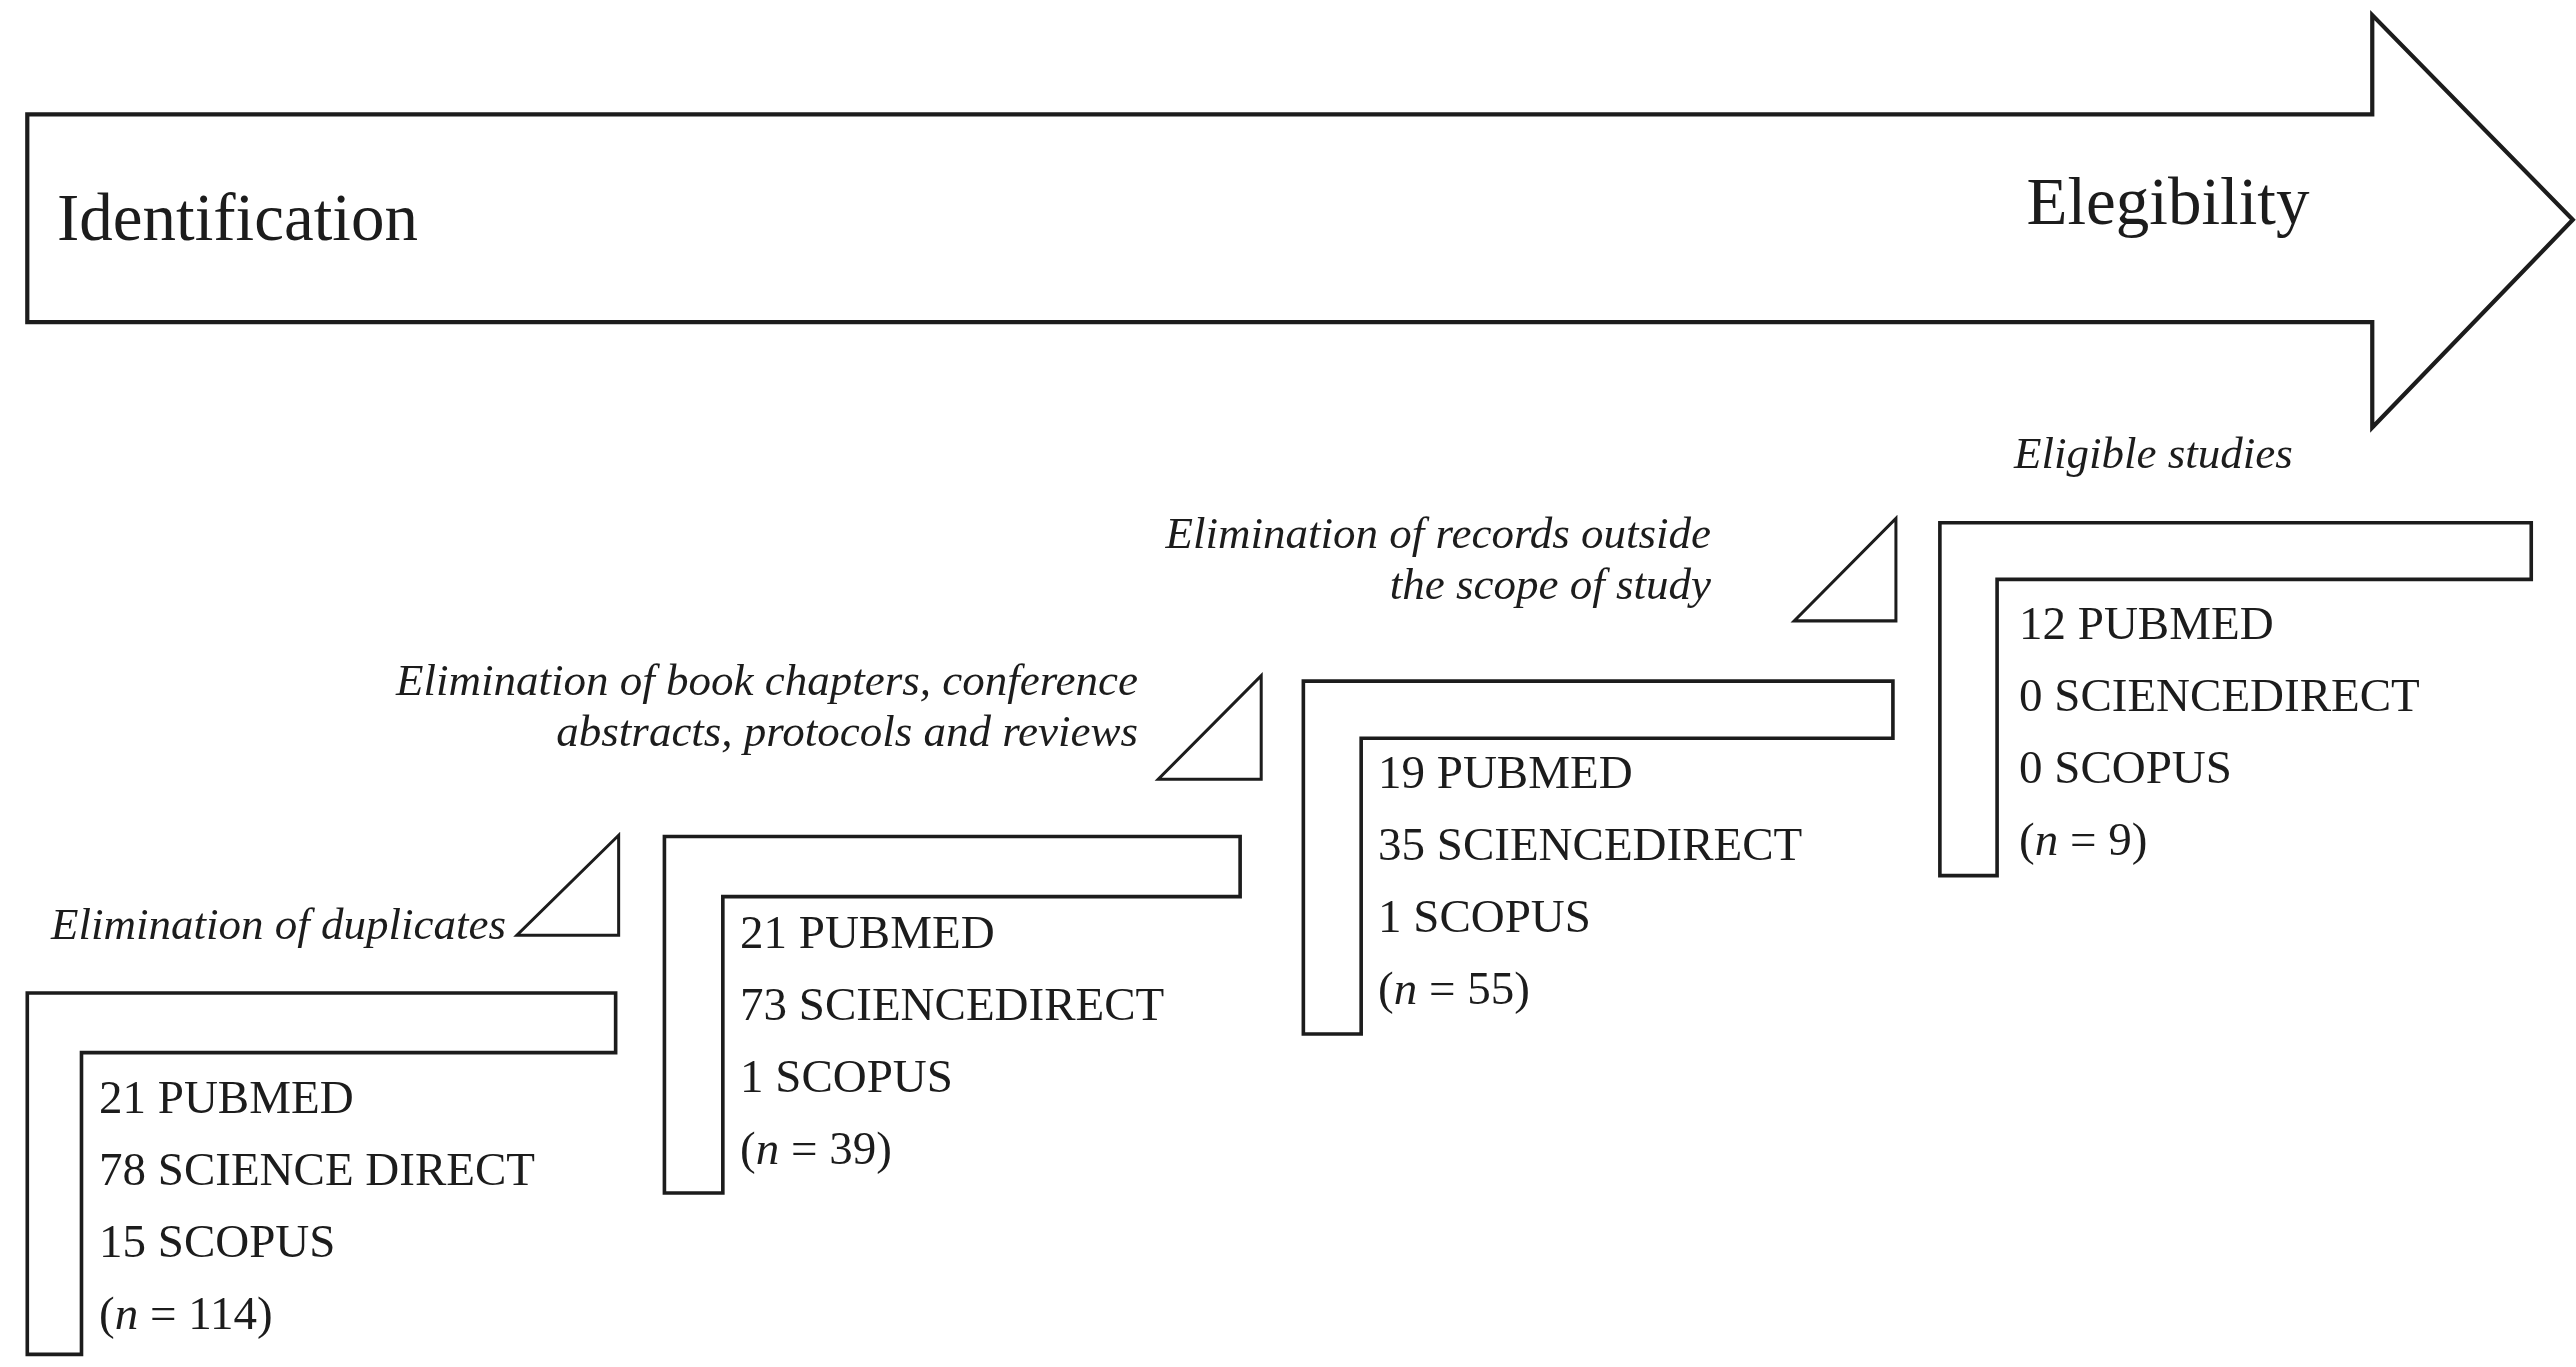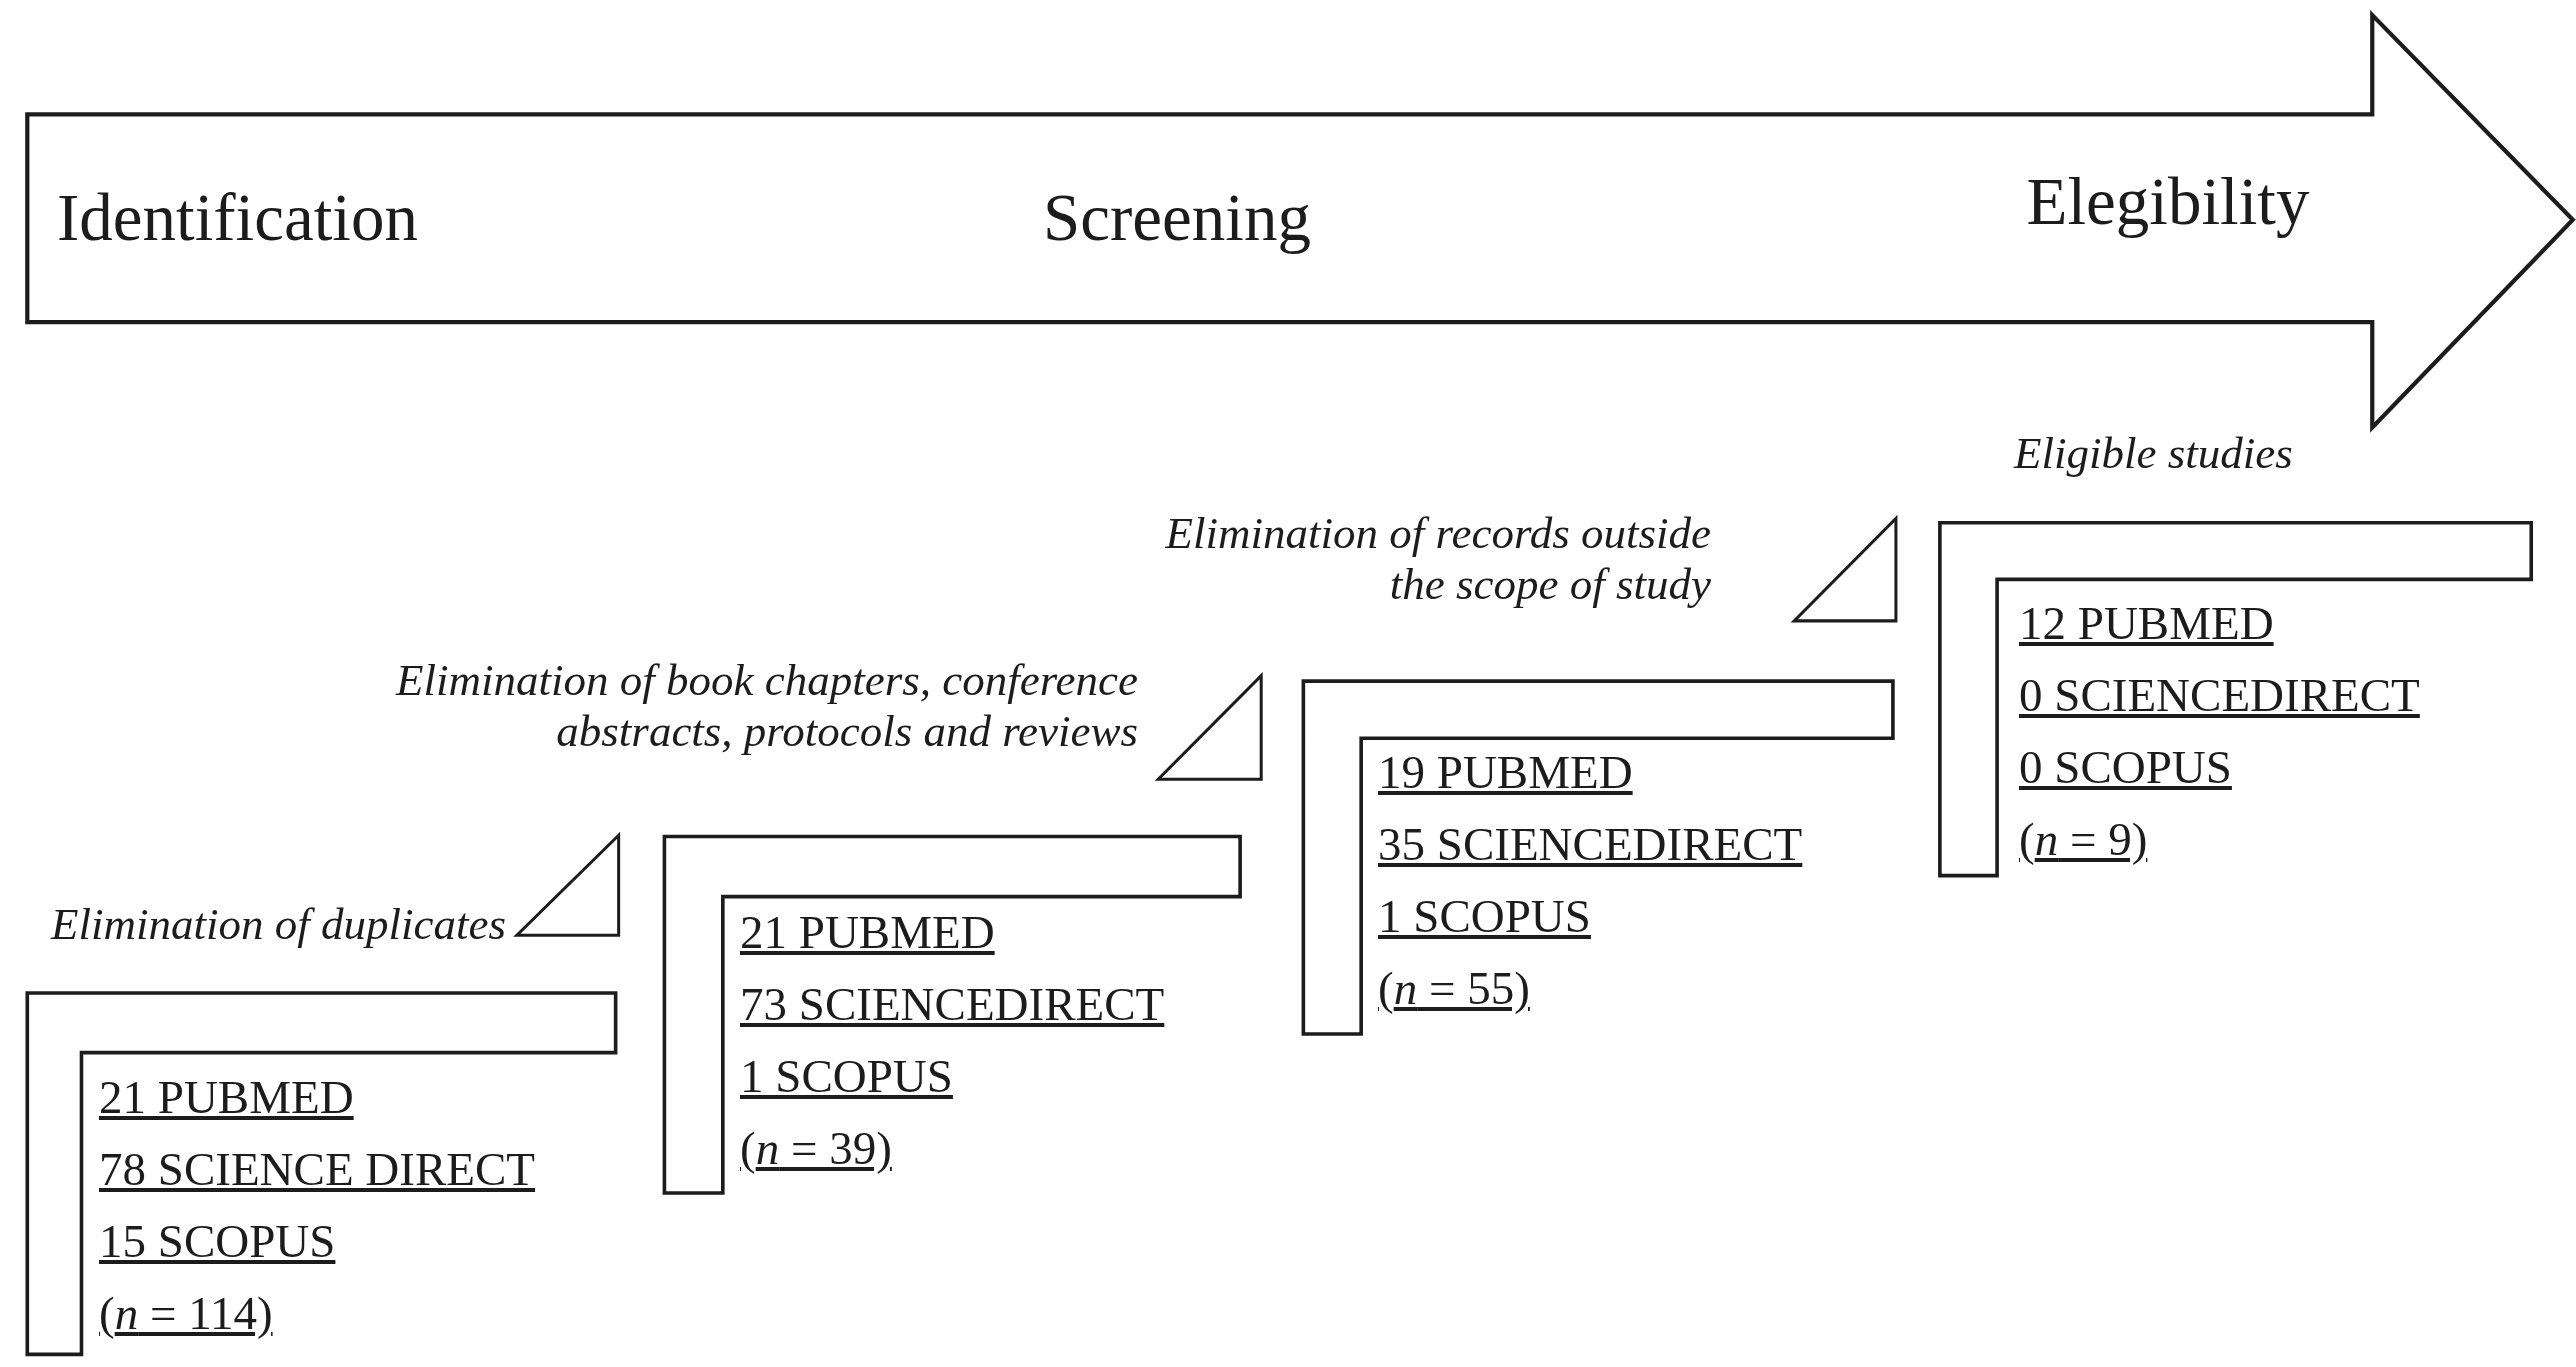--- a/index.html
+++ b/index.html
@@ -17,21 +17,21 @@
     font-size:67px;line-height:67px;white-space:nowrap;
   }
   .center{text-align:center;}
   .annotation{
     position:absolute;
     font-size:45px;line-height:51px;white-space:nowrap;font-style:italic;
   }
   .right{text-align:right;}
   .count-block{
     position:absolute;
-    font-size:47px;line-height:72px;white-space:nowrap;text-decoration:underline;
+    font-size:47px;line-height:72px;white-space:nowrap;
   }
   .count-line{display:block;}
   .n-var{font-style:italic;}
 </style>
 </head>
 <body>
 
 <div id="canvas">
 
   <svg id="shapes" viewBox="0 0 4277 2270">
@@ -45,21 +45,20 @@
     <path d="M1923,1294 H2094 V1122 Z" fill="#ffffff" stroke="#1c1c1c" stroke-width="5" stroke-linejoin="miter"></path>
 
     <path d="M2164,1131 H3143 V1226 H2260 V1717 H2164 Z" fill="#ffffff" stroke="#1c1c1c" stroke-width="6" stroke-linejoin="miter"></path>
     <path d="M2979,1031 H3148 V861 Z" fill="#ffffff" stroke="#1c1c1c" stroke-width="5" stroke-linejoin="miter"></path>
 
     <path d="M3221,868 H4203 V962 H3316 V1454 H3221 Z" fill="#ffffff" stroke="#1c1c1c" stroke-width="6" stroke-linejoin="miter"></path>
   </svg>
 
   <div class="stage-label" style="left:57px;top:184px;">Identification</div>
 
-  <div class="stage-label center" style="left:966px;top:184px;width:422px;">Screening</div>
 
   <div class="stage-label center" style="left:1957px;top:168px;width:422px;">Elegibility</div>
 
   <div class="annotation right" style="left:24px;top:899px;width:482px;">
     <span class="count-line">Elimination of duplicates</span>
   </div>
 
   <div class="annotation right" style="left:349px;top:655px;width:789px;">
     <span class="count-line">Elimination of book chapters, conference</span>
     <span class="count-line">abstracts, protocols and reviews</span>

